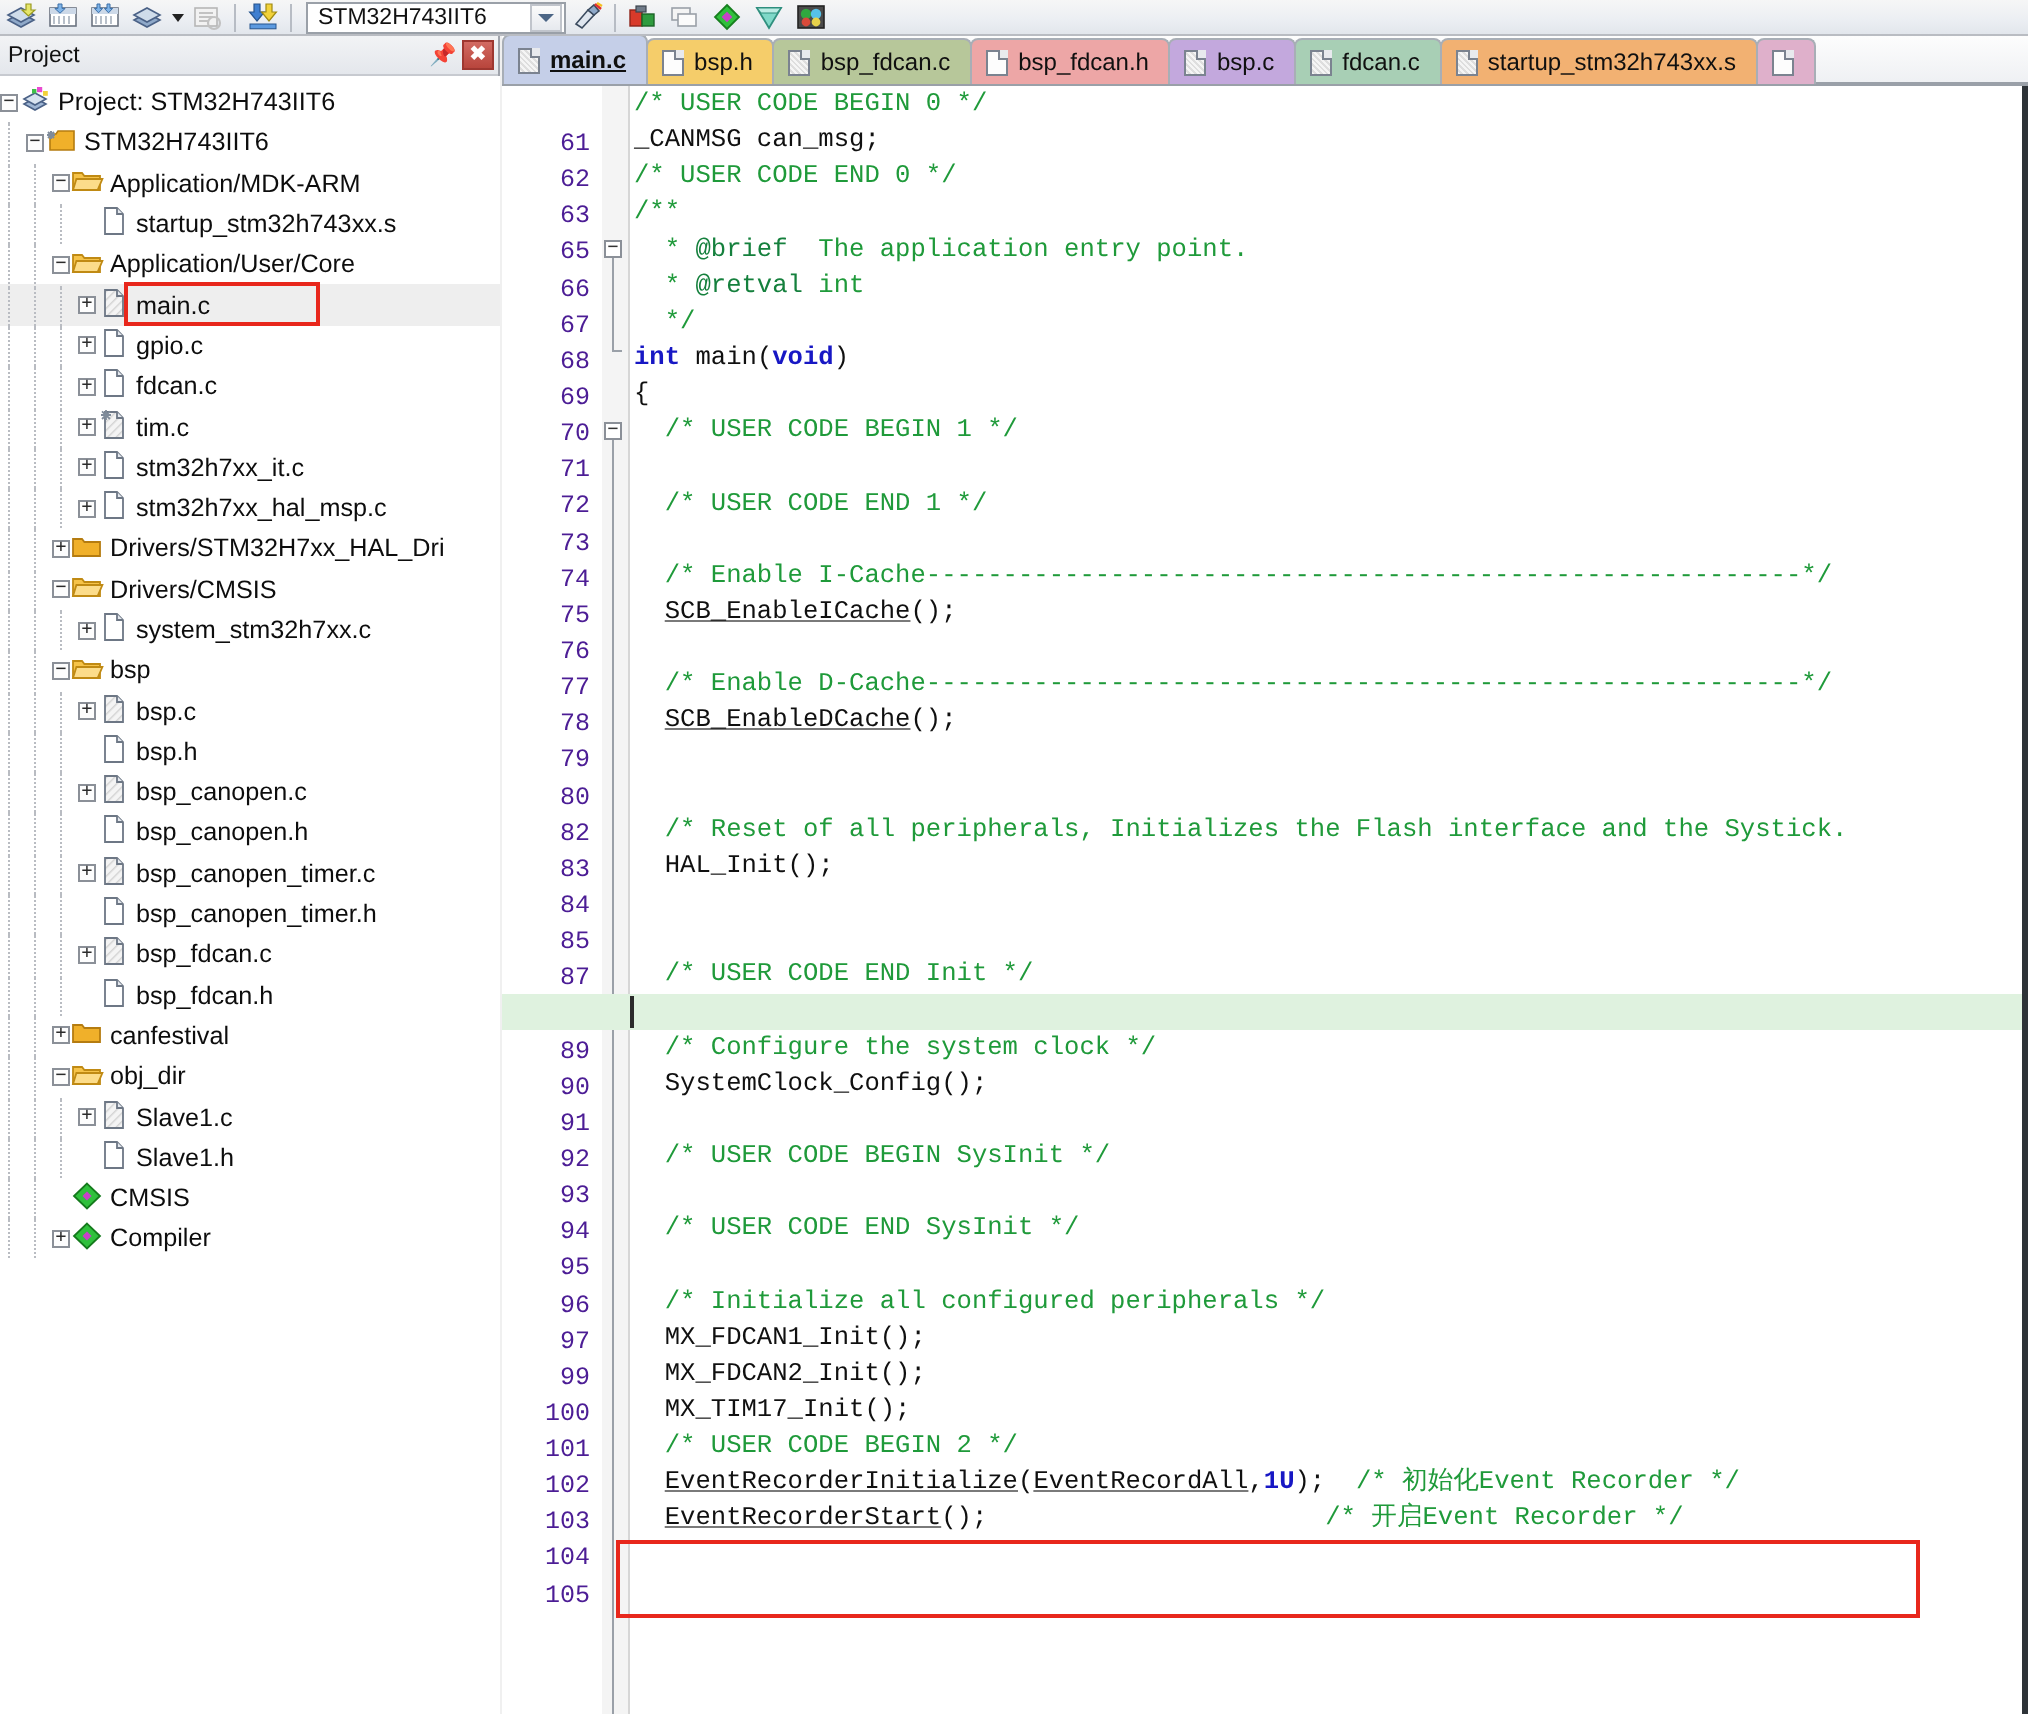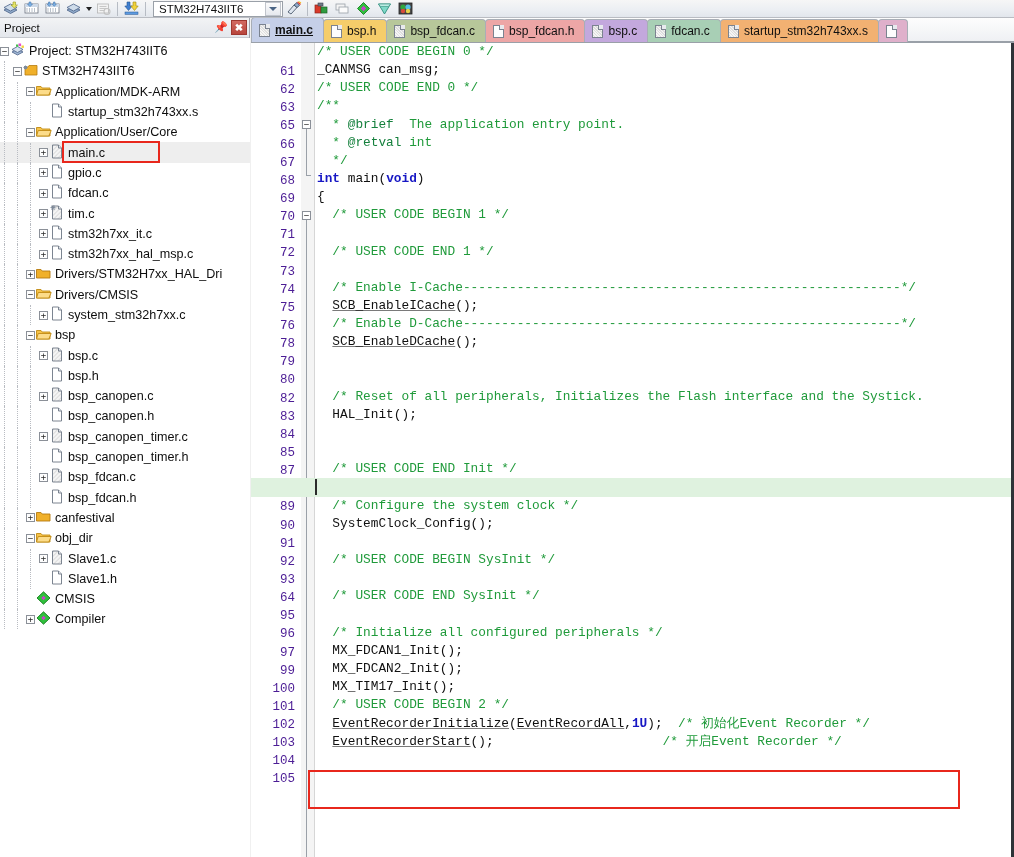--- a/index.html
+++ b/index.html
@@ -856,20 +856,24 @@
           </div>
           <div class="cl">
             <span class="ln">75</span>
             <span class="src">  <span class="cmt">/* Enable I-Cache---------------------------------------------------------*/</span></span>
           </div>
           <div class="cl">
             <span class="ln">76</span>
             <span class="src">  <span class="und">SCB_EnableICache</span>();</span>
           </div>
           <div class="cl">
+            <span class="ln">77</span>
+            <span class="src"></span>
+          </div>
+          <div class="cl">
             <span class="ln">78</span>
             <span class="src">  <span class="cmt">/* Enable D-Cache---------------------------------------------------------*/</span></span>
           </div>
           <div class="cl">
             <span class="ln">79</span>
             <span class="src">  <span class="und">SCB_EnableDCache</span>();</span>
           </div>
           <div class="cl">
             <span class="ln">80</span>
             <span class="src"></span>
@@ -913,21 +917,21 @@
           </div>
           <div class="cl">
             <span class="ln">92</span>
             <span class="src"></span>
           </div>
           <div class="cl">
             <span class="ln">93</span>
             <span class="src">  <span class="cmt">/* USER CODE BEGIN SysInit */</span></span>
           </div>
           <div class="cl">
-            <span class="ln">64</span>
+            <span class="ln">94</span>
             <span class="src"></span>
           </div>
           <div class="cl">
             <span class="ln">95</span>
             <span class="src">  <span class="cmt">/* USER CODE END SysInit */</span></span>
           </div>
           <div class="cl">
             <span class="ln">96</span>
             <span class="src"></span>
           </div>

